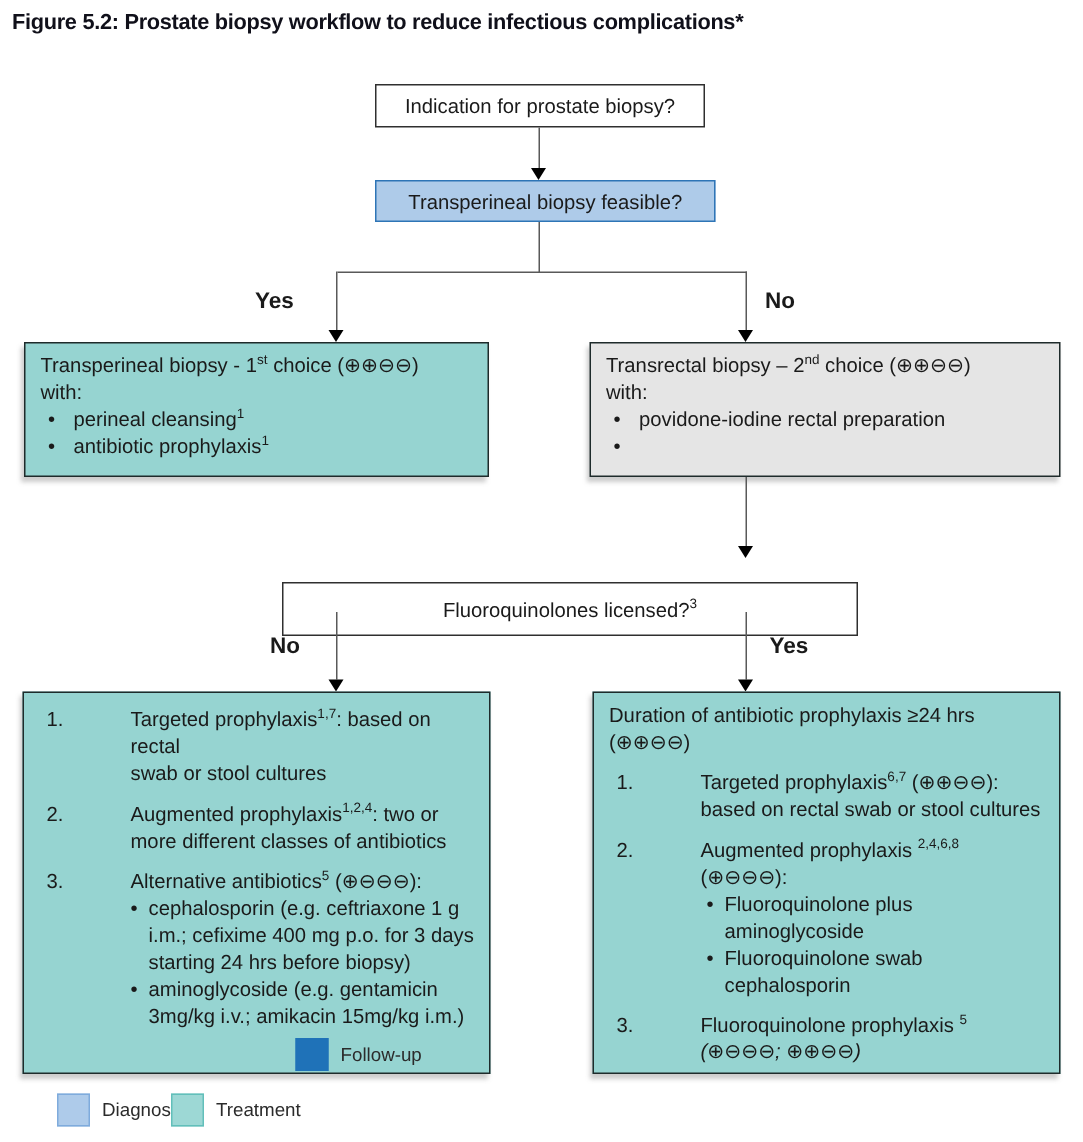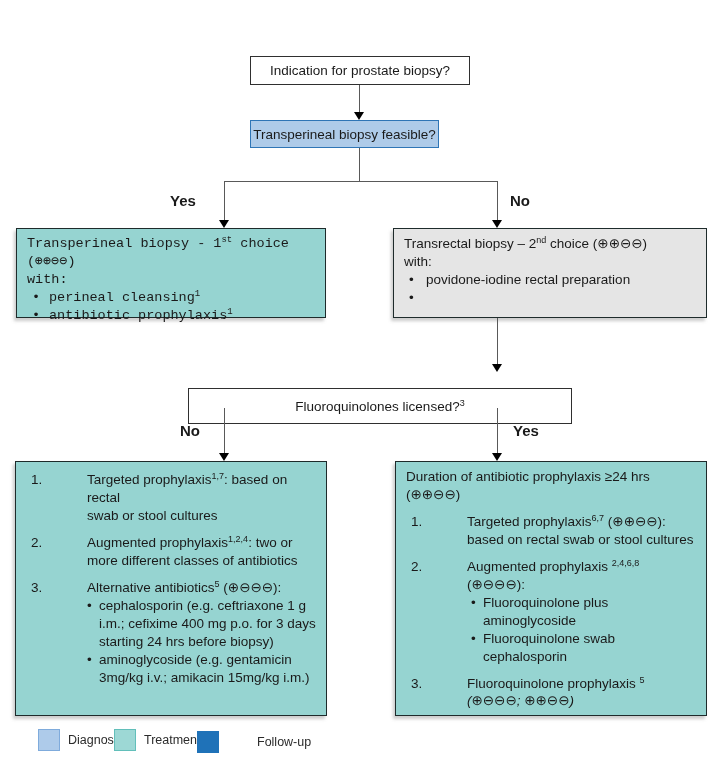--- a/index.html
+++ b/index.html
@@ -12,21 +12,21 @@
   .fig-title {
     position:absolute; left:8px; top:7px;
     font-size:14.5px; font-weight:700; color:#10101a; letter-spacing:-0.2px;
   }
   .qbox {
     position:absolute; background:#ffffff; border:1.5px solid #2f2f2f;
     display:flex; align-items:center; justify-content:center;
     font-size:13.5px; text-align:center;
   }
   #box-indication { left:250px; top:56px; width:220px; height:29px; }
-  #box-feasible   { left:250px; top:120px; width:189px; height:28px; border-width:1.9px; }
+  #box-feasible   { left:250px; top:120px; width:227px; height:28px; border-width:1.9px; }
   #box-fq         { left:188px; top:372px; width:384px; height:36px; border-width:1.4px;margin-top:16px; }
   .teal {
     position:absolute; border:1.4px solid #1e2b2b;
     font-size:13.5px; line-height:1.33; padding:6px 10px;
     box-shadow:-2px 3px 3px rgba(110,110,110,0.35);
   }
   #box-transperineal { left:16px;  top:228px; width:310px; height:90px; }
   #box-transrectal   { left:393px; top:228px; width:314px; height:90px; }
   #box-no-branch     { left:15px;  top:461px; width:312px; height:255px; padding-top:9px; }
   #box-yes-branch    { left:395px; top:461px; width:312px; height:255px; padding-top:6px; }
@@ -51,20 +51,21 @@
   .edge-label { position:absolute; font-size:15px; font-weight:600; color:#1a1a1a; }
   .legend-item { position:absolute; display:flex; align-items:center; }
   .legend-swatch { width:22px; height:22px; border:1.5px solid transparent; flex:none; }
   .legend-label { margin-left:8px; font-size:12.5px; color:#2b2b2b; }
 </style>
 </head>
 <body>
 
 <div class="canvas">
 
+  <div class="fig-title">Figure 5.2: Prostate biopsy workflow to reduce infectious complications*</div>
 
   <div class="qbox" id="box-indication">
     <span>Indication for prostate biopsy?</span>
   </div>
 
   <div class="vline" style="left:359px; top:85px; height:28px;"></div>
   <div class="ah" style="left:354px; top:112px;"></div>
 
   <div class="qbox" id="box-feasible" style="background-color: rgb(174, 203, 233); border-color: rgb(46, 117, 182);">
     <span>Transperineal biopsy feasible?</span>
@@ -72,21 +73,21 @@
 
   <div class="vline" style="left:359px; top:148px; height:34px;"></div>
   <div class="hline" style="left:225px; top:181px; width:273px;"></div>
   <div class="vline" style="left:224px; top:181px; height:39px;"></div>
   <div class="ah" style="left:219px; top:220px;"></div>
   <div class="vline" style="left:497px; top:181px; height:39px;"></div>
   <div class="ah" style="left:492px; top:220px;"></div>
   <div class="edge-label" style="left:170px; top:192px;">Yes</div>
   <div class="edge-label" style="left:510px; top:192px;">No</div>
 
-  <div class="teal" id="box-transperineal" style="background-color: rgb(150, 212, 209); font-family: Liberation Mono, monospace;">
+  <div class="teal" id="box-transperineal" style="background-color: rgb(150, 212, 209);">
     <div><span>Transperineal biopsy - 1</span><sup>st</sup><span> choice (⊕⊕⊖⊖)</span></div>
     <div>with:</div>
     <div class="tb">
       <span class="tb-b">•</span>
       <span><span>perineal cleansing</span><sup>1</sup><span></span></span>
     </div>
     <div class="tb">
       <span class="tb-b">•</span>
       <span><span>antibiotic prophylaxis</span><sup>1</sup><span></span></span>
     </div>
@@ -185,18 +186,18 @@
   </div>
 
   <div class="legend-item" style="left:38px; top:729px;">
     <span class="legend-swatch" style="background-color: rgb(174, 203, 234); border-color: rgb(127, 171, 220);"></span>
     <span class="legend-label">Diagnosis</span>
   </div>
   <div class="legend-item" style="left:114px; top:729px;">
     <span class="legend-swatch" style="background-color: rgb(157, 216, 213); border-color: rgb(98, 191, 186);"></span>
     <span class="legend-label">Treatment</span>
   </div>
-  <div class="legend-item" style="left:197px; top:731px;gap:30px;">
+  <div class="legend-item" style="left:197px; top:692px;">
     <span class="legend-swatch" style="background-color: rgb(31, 114, 184); border-color: rgb(31, 114, 184);"></span>
     <span class="legend-label">Follow-up</span>
   </div>
 
 </div>
 
 </body></html>

